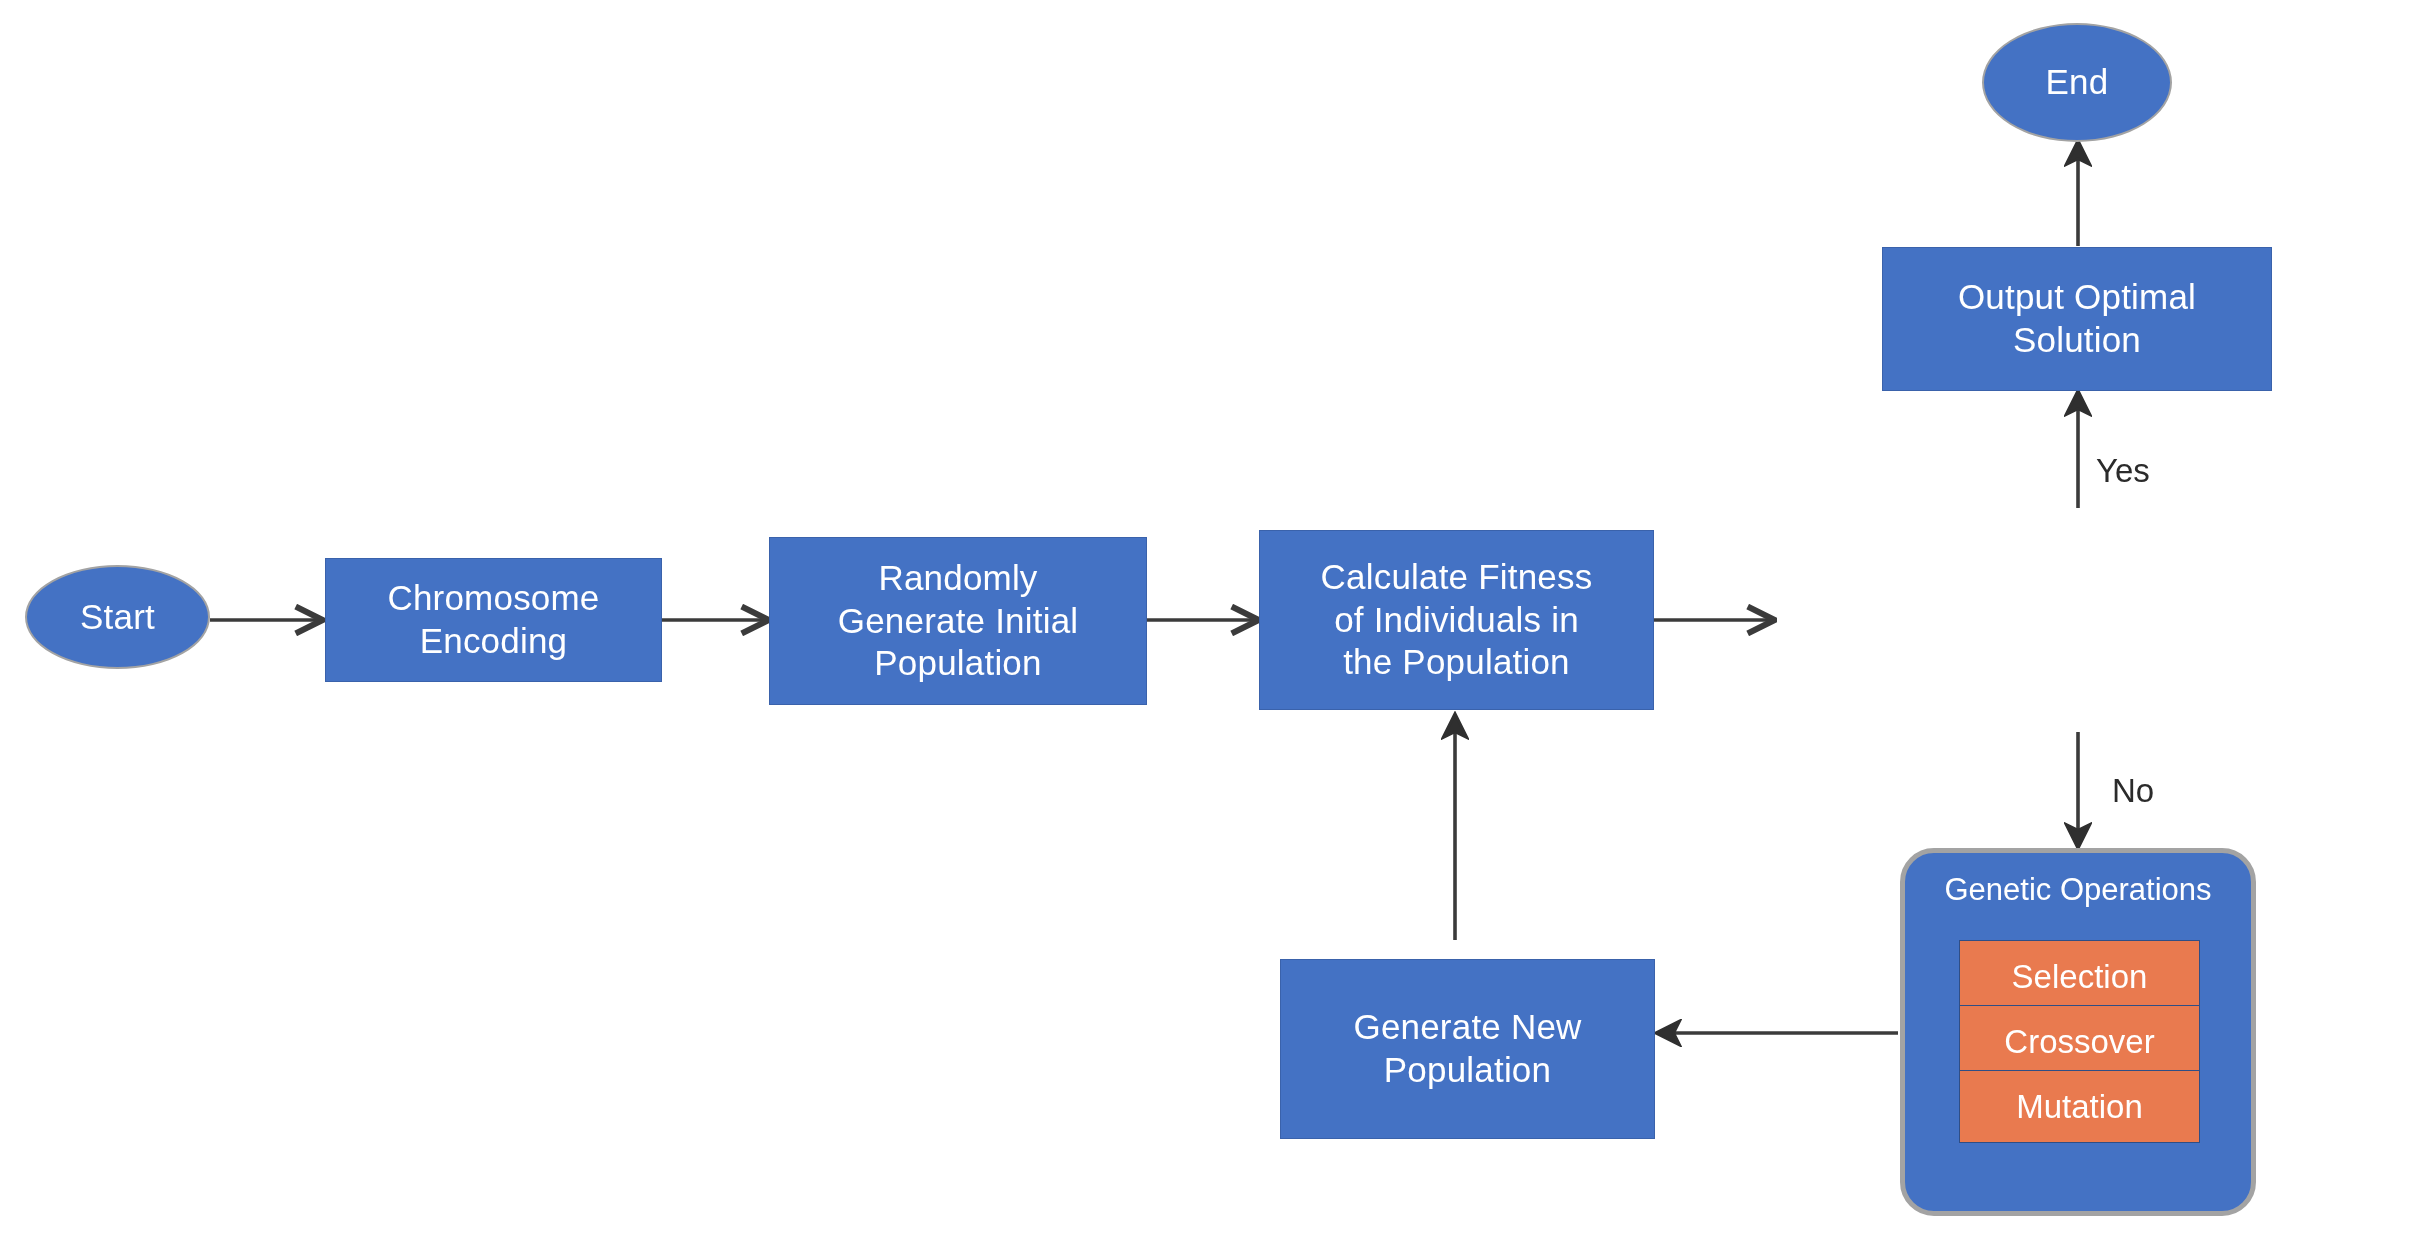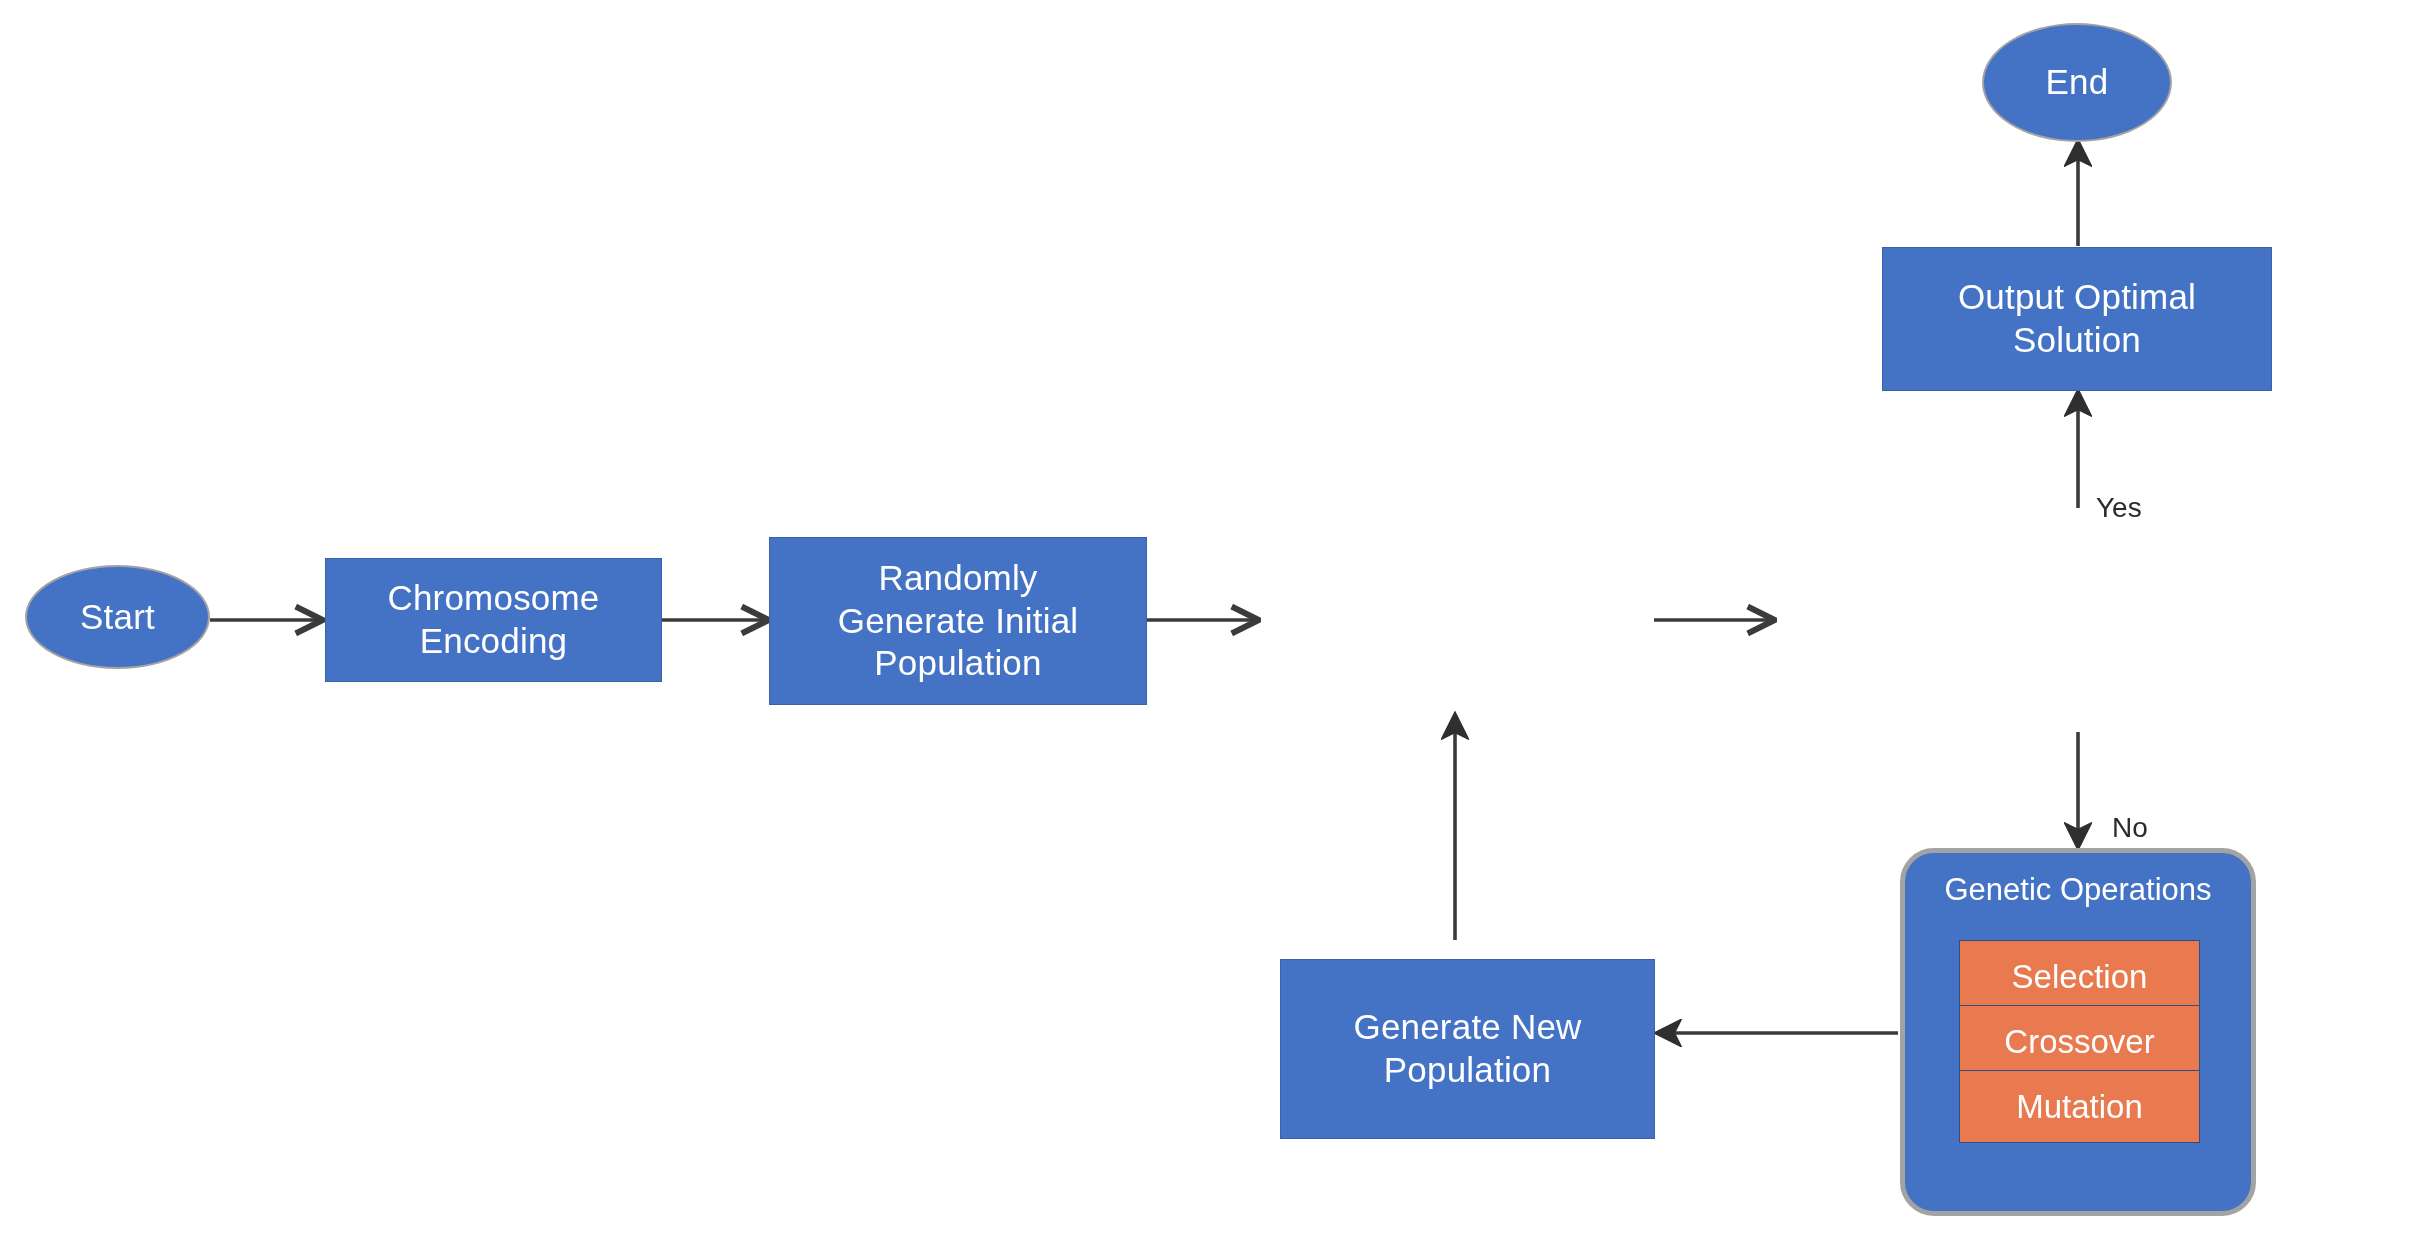--- a/index.html
+++ b/index.html
@@ -103,23 +103,22 @@
     display: flex;
     align-items: center;
     justify-content: center;
     color: #ffffff;
     font-size: 33px;
   }
 
   .edge-label {
     position: absolute;
     color: #2b2b2b;
-    font-size: 28px;
+    font-size: 33px;
     white-space: nowrap;
-    margin-top: 40px;
   }
 </style>
 </head>
 <body>
 
 <div id="canvas">
 
   <svg id="edges" viewBox="0 0 2418 1239" xmlns="http://www.w3.org/2000/svg">
     <defs>
       <marker id="arrowOpen" viewBox="0 0 12 12" refX="10" refY="6" markerWidth="9" markerHeight="9" orient="auto-start-reverse">
@@ -160,20 +159,25 @@
     <span class="label">Chromosome
 Encoding</span>
   </div>
 
   <div class="node process" style="left:769px; top:537px; width:378px; height:168px;">
     <span class="label">Randomly
 Generate Initial
 Population</span>
   </div>
 
+  <div class="node process" style="left:1259px; top:530px; width:395px; height:180px;">
+    <span class="label">Calculate Fitness
+of Individuals in
+the Population</span>
+  </div>
 
 
   <div class="edge-label" style="left:2096px; top:452px;">Yes</div>
 
   <div class="edge-label" style="left:2112px; top:772px;">No</div>
 
   <div class="node process" style="left:1882px; top:247px; width:390px; height:144px;">
     <span class="label">Output Optimal
 Solution</span>
   </div>

